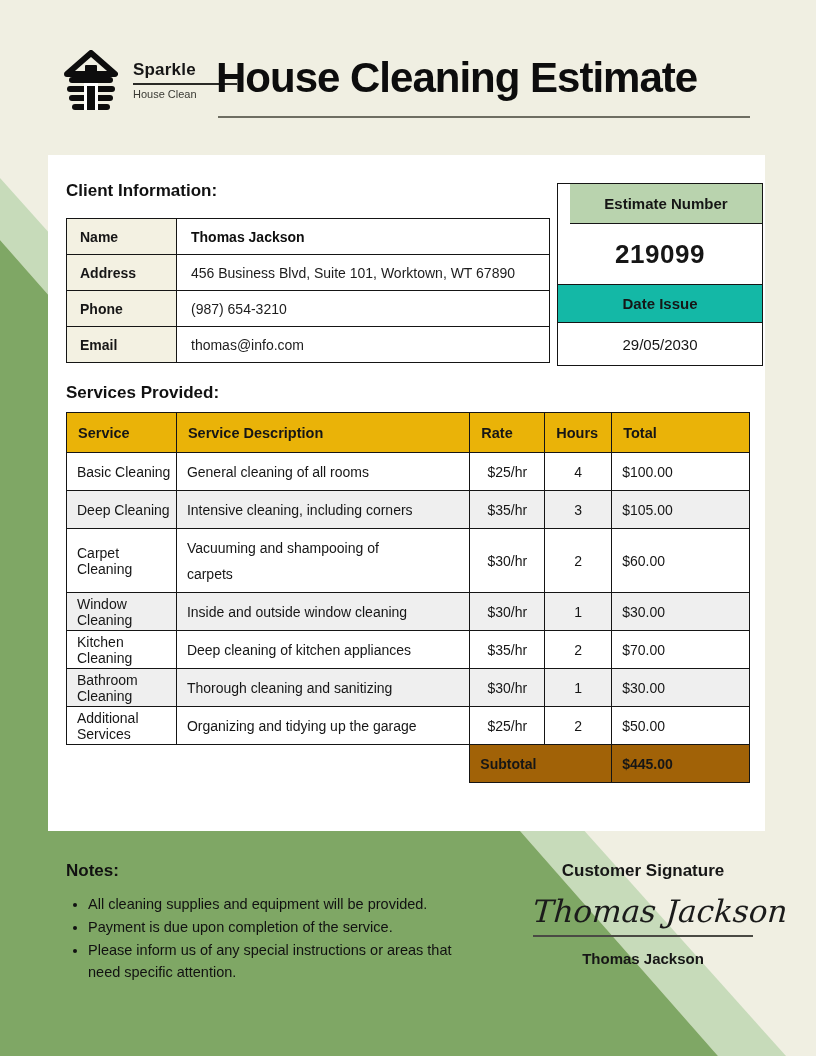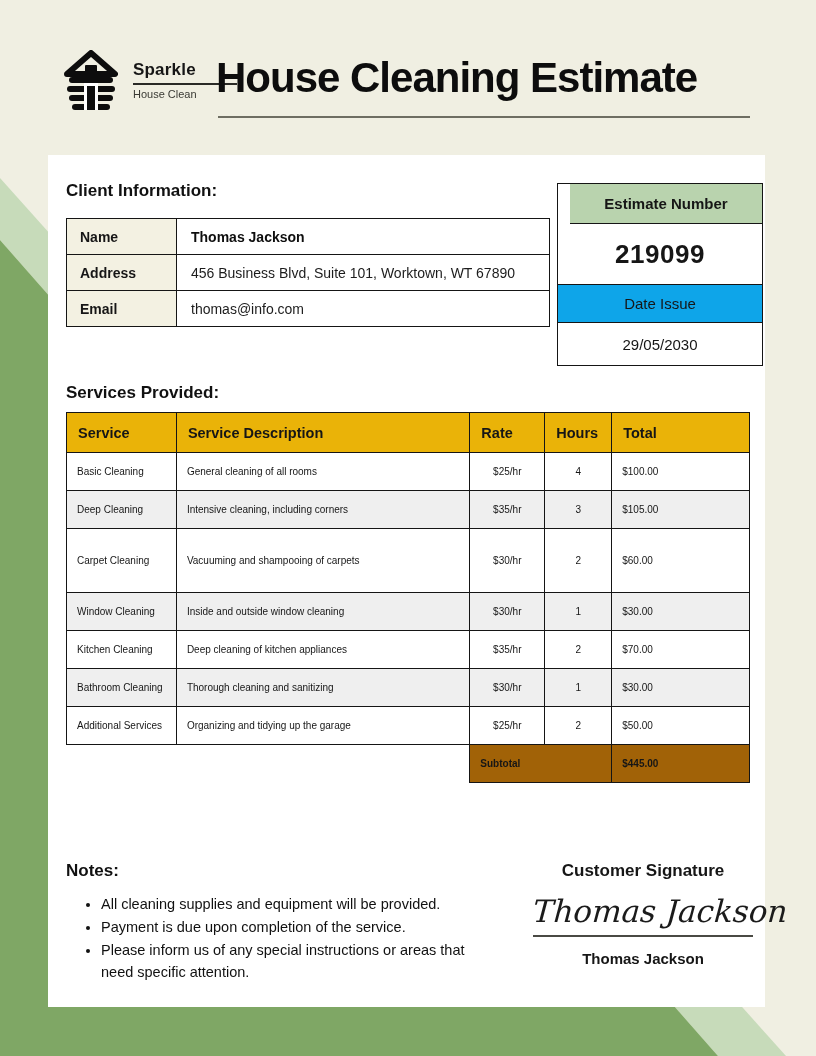--- a/index.html
+++ b/index.html
@@ -23,61 +23,61 @@
   .brand-name { font-size:17px; font-weight:bold; letter-spacing:.2px; }
   .brand-rule { height:2px; background:#2a2a26; margin:3px 0 3px 0; width:104px; }
   .brand-tagline { font-size:11px; color:#3a3a34; }
   .page-title {
     position:absolute; left:216px; top:54px; width:540px;
     font-size:42px; font-weight:bold; letter-spacing:-1px; color:#0d0d0d;
   }
   .title-underline { position:absolute; left:218px; top:116px; width:532px; height:2px; background:#6e6e62; }
 
   
-  .card { position:absolute; left:48px; top:155px; width:717px; height:852px; background:#ffffff; }
+  .card { position:absolute; left:48px; top:155px; width:717px; height:676px; background:#ffffff; }
 
   .section-heading { font-size:17px; font-weight:bold; color:#111; }
   .client-heading { position:absolute; left:18px; top:26px; }
 
   
   .client-table { position:absolute; left:18px; top:63px; border-collapse:collapse; }
   .client-table td { border:1.5px solid #151515; height:36px; font-size:14px; vertical-align:middle; }
   .client-table td.lbl { width:110px; background:#f3f1e2; font-weight:bold; padding-left:13px; }
   .client-table td.val { width:373px; padding-left:14px; color:#1c1c1c; }
   .client-table td.val.strong { font-weight:bold; color:#0e0e0e; }
 
   
   .estimate-box { position:absolute; left:509px; top:28px; width:206px; border:1.5px solid #151515; }
   .estimate-box .cell { border-bottom:1.5px solid #151515; display:flex; align-items:center; justify-content:center; text-align:center; }
   .estimate-box .cell:last-child { border-bottom:none; }
   .meta-head { height:40px; background:#b9d3ae; font-weight:bold; font-size:15px;margin-left:12px; }
   .meta-number { height:61px; font-weight:bold; font-size:26px; letter-spacing:.5px; }
-  .meta-head2 { height:38px; background:#0ea5e9; font-weight:normal; font-size:15px; }
+  .meta-head2 { height:38px; background:#14b8a6; font-weight:bold; font-size:15px; }
   .meta-date { height:42px; font-weight:normal; font-size:15px; }
 
   
   .services-heading { position:absolute; left:18px; top:228px; }
   .services-table { position:absolute; left:18px; top:257px; border-collapse:collapse; width:684px; }
-  .services-table th, .services-table td { border:1.5px solid #151515; font-size:10px; }
+  .services-table th, .services-table td { border:1.5px solid #151515; font-size:14px; }
   .services-table th { background:#eab308; height:40px; text-align:left; padding-left:11px; font-size:14.5px; }
   .services-table td { height:38px; vertical-align:middle; }
   .services-table td.c1 { padding-left:10px; }
   .services-table td.c2 { padding-left:10px; padding-right:8px; line-height:26px; }
   .services-table td.c3, .services-table td.c4 { text-align:center; }
   .services-table td.c5 { padding-left:10px; }
   .services-table tbody tr:nth-child(even) td { background:#efefef; }
   .services-table tr.row-tall td { height:64px; }
   .row-tall .desc-inner { display:inline-block; max-width:218px; }
   .services-table tr.subtotal-row td { background:#ffffff; }
   .services-table tr.subtotal-row td.blank { border:none; background:transparent; }
   .services-table tr.subtotal-row td.green { background:#a16207; font-weight:bold; height:36px; padding-left:10px; }
 
   
   .notes-heading { position:absolute; left:18px; top:706px; }
-  .notes-list { position:absolute; left:37px; top:738px; width:392px; list-style:disc; padding-left:16px; }
+  .notes-list { position:absolute; left:24px; top:738px; width:392px; list-style:disc; padding-left:16px; }
   .notes-list li { font-size:14.5px; line-height:22px; margin-bottom:1px; color:#111; }
 
   
   .sig-block { position:absolute; left:485px; top:706px; width:220px; text-align:center; }
   .sig-heading { font-size:17px; font-weight:bold; }
   .sig-script {
     font-family:"DejaVu Serif", serif; font-style:italic;
     font-size:31px; margin-top:12px; white-space:nowrap;
     transform:skewX(-4deg); color:#1b1b1b;
   }
@@ -118,20 +118,24 @@
     <tbody>
       <tr>
         <td class="lbl">Name</td>
         <td class="val strong">Thomas Jackson</td>
       </tr>
       <tr>
         <td class="lbl">Address</td>
         <td class="val">456 Business Blvd, Suite 101, Worktown, WT 67890</td>
       </tr>
       <tr>
+        <td class="lbl">Phone</td>
+        <td class="val">(987) 654-3210</td>
+      </tr>
+      <tr>
         <td class="lbl">Email</td>
         <td class="val">thomas@info.com</td>
       </tr>
     </tbody>
   </table>
 
   <div class="estimate-box">
     <div class="cell meta-head">Estimate Number</div>
     <div class="cell meta-number">219099</div>
     <div class="cell meta-head2">Date Issue</div>

